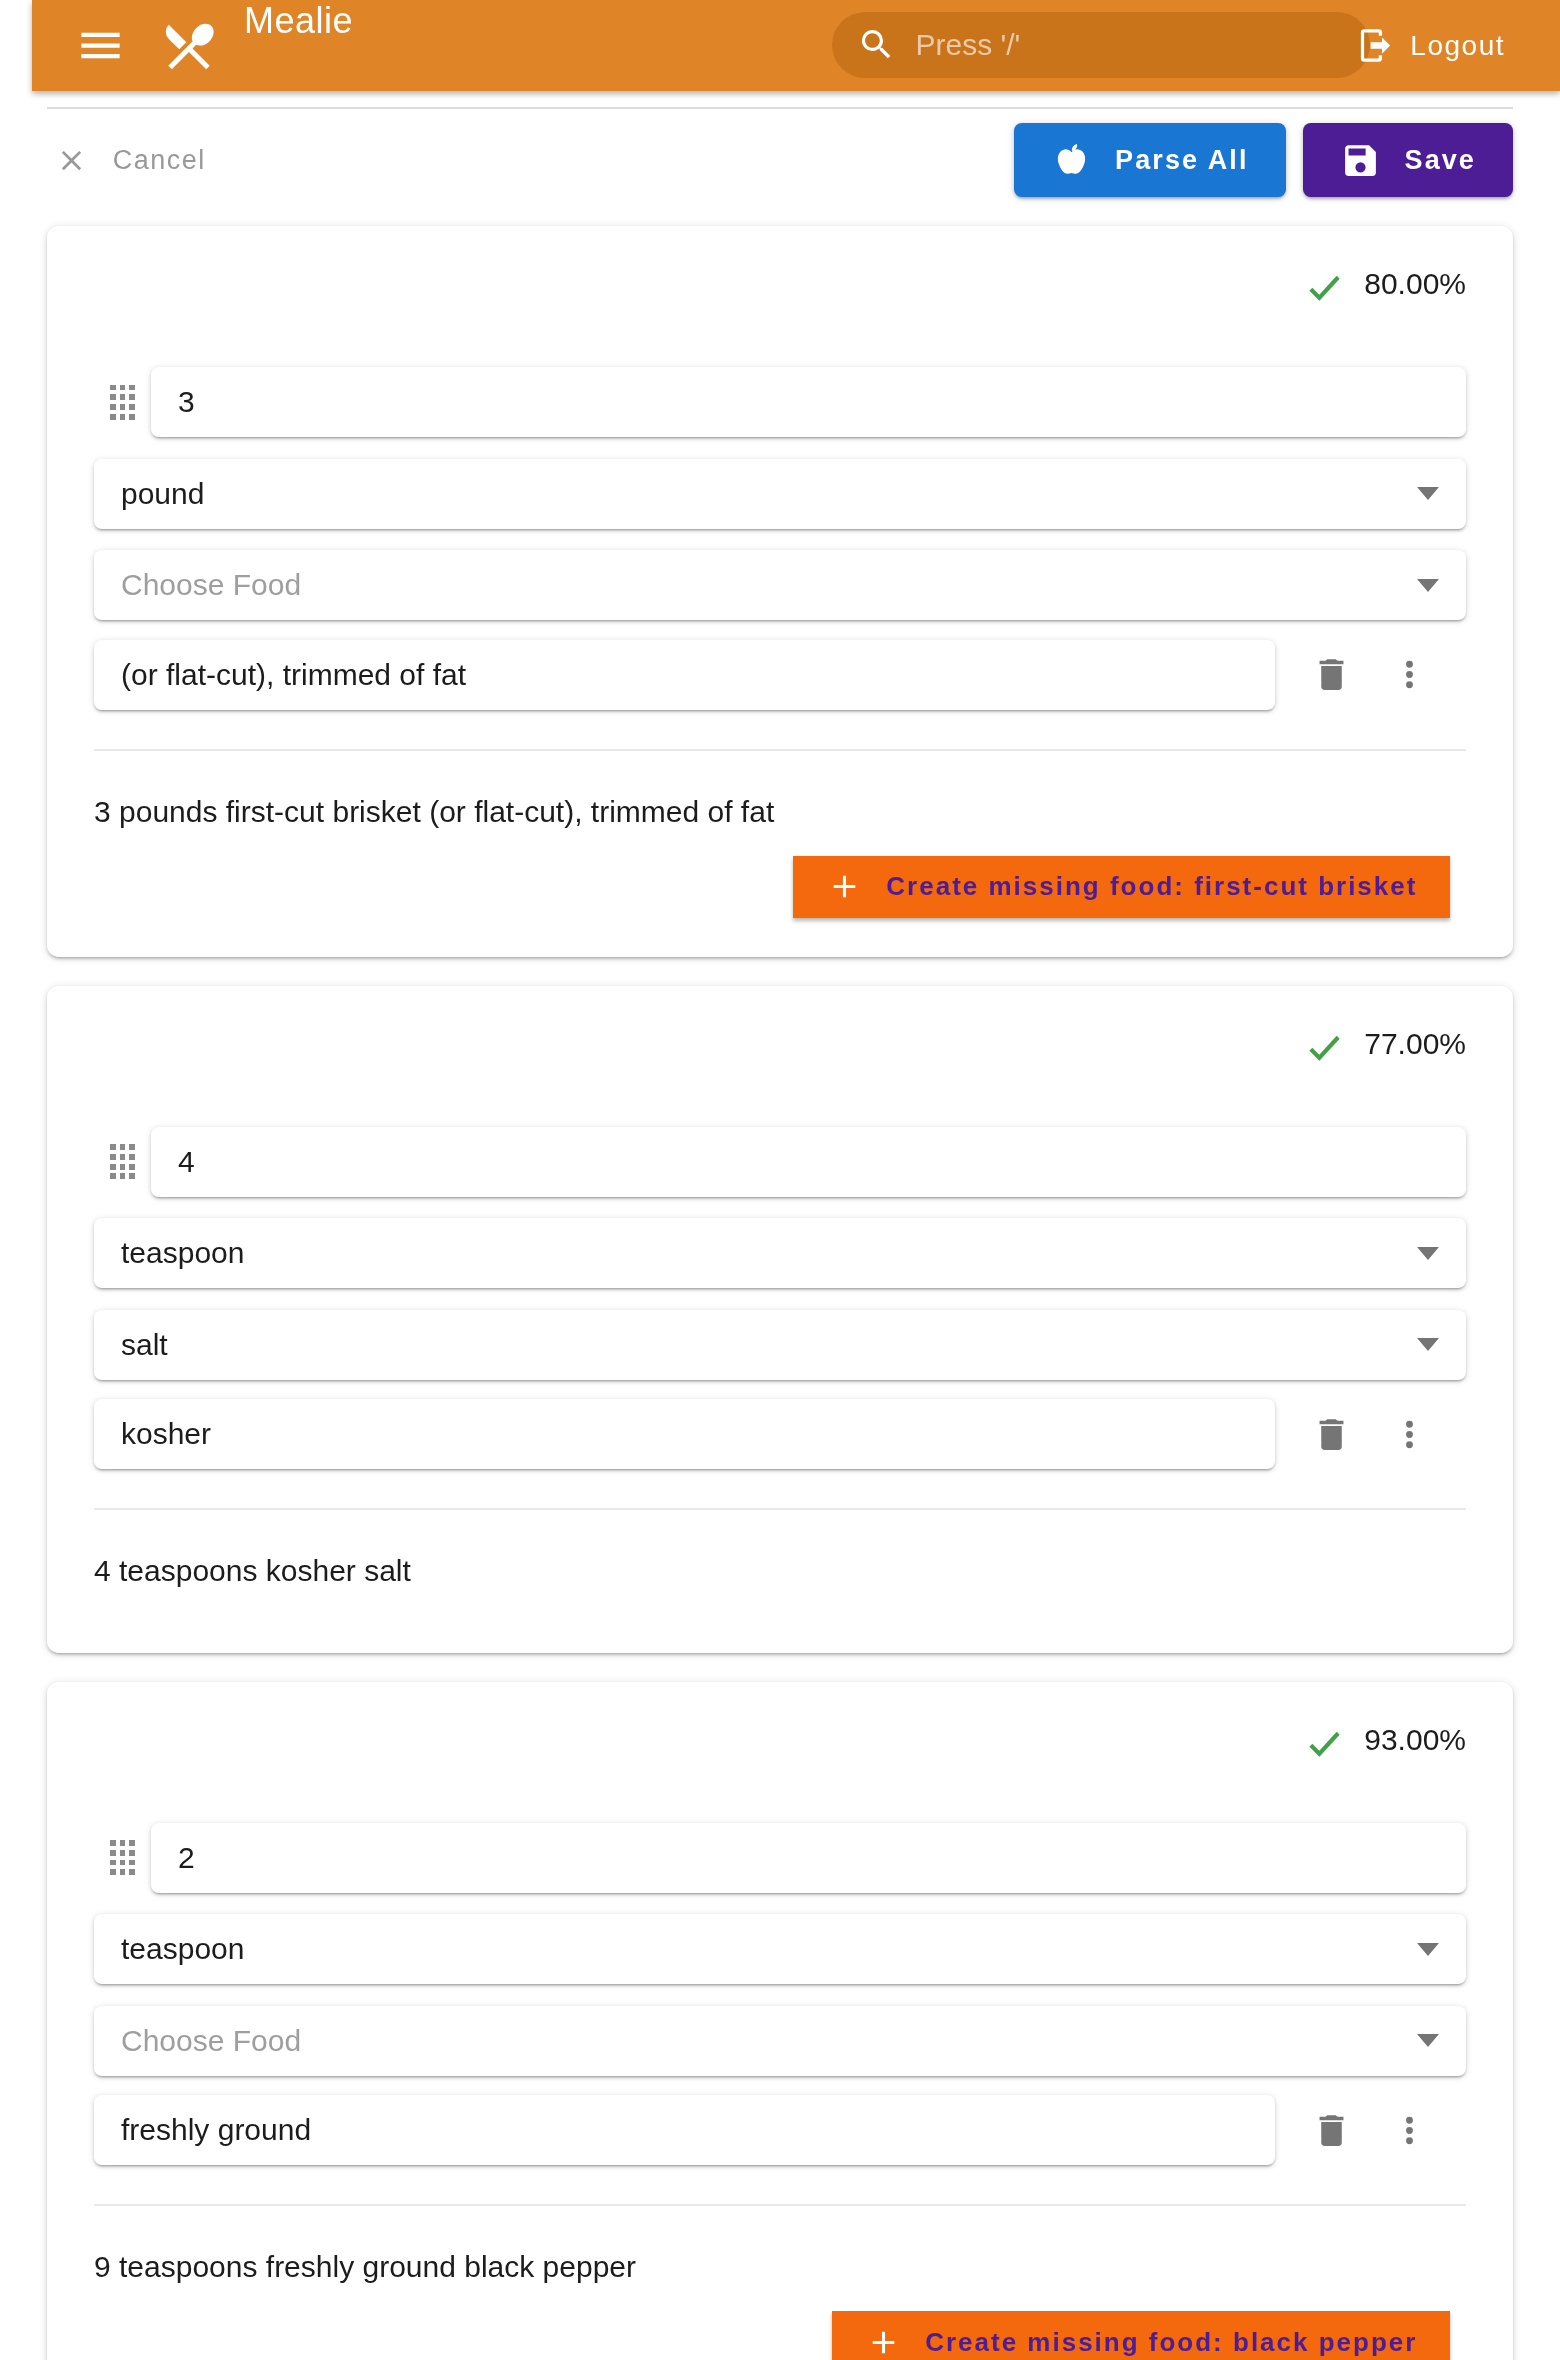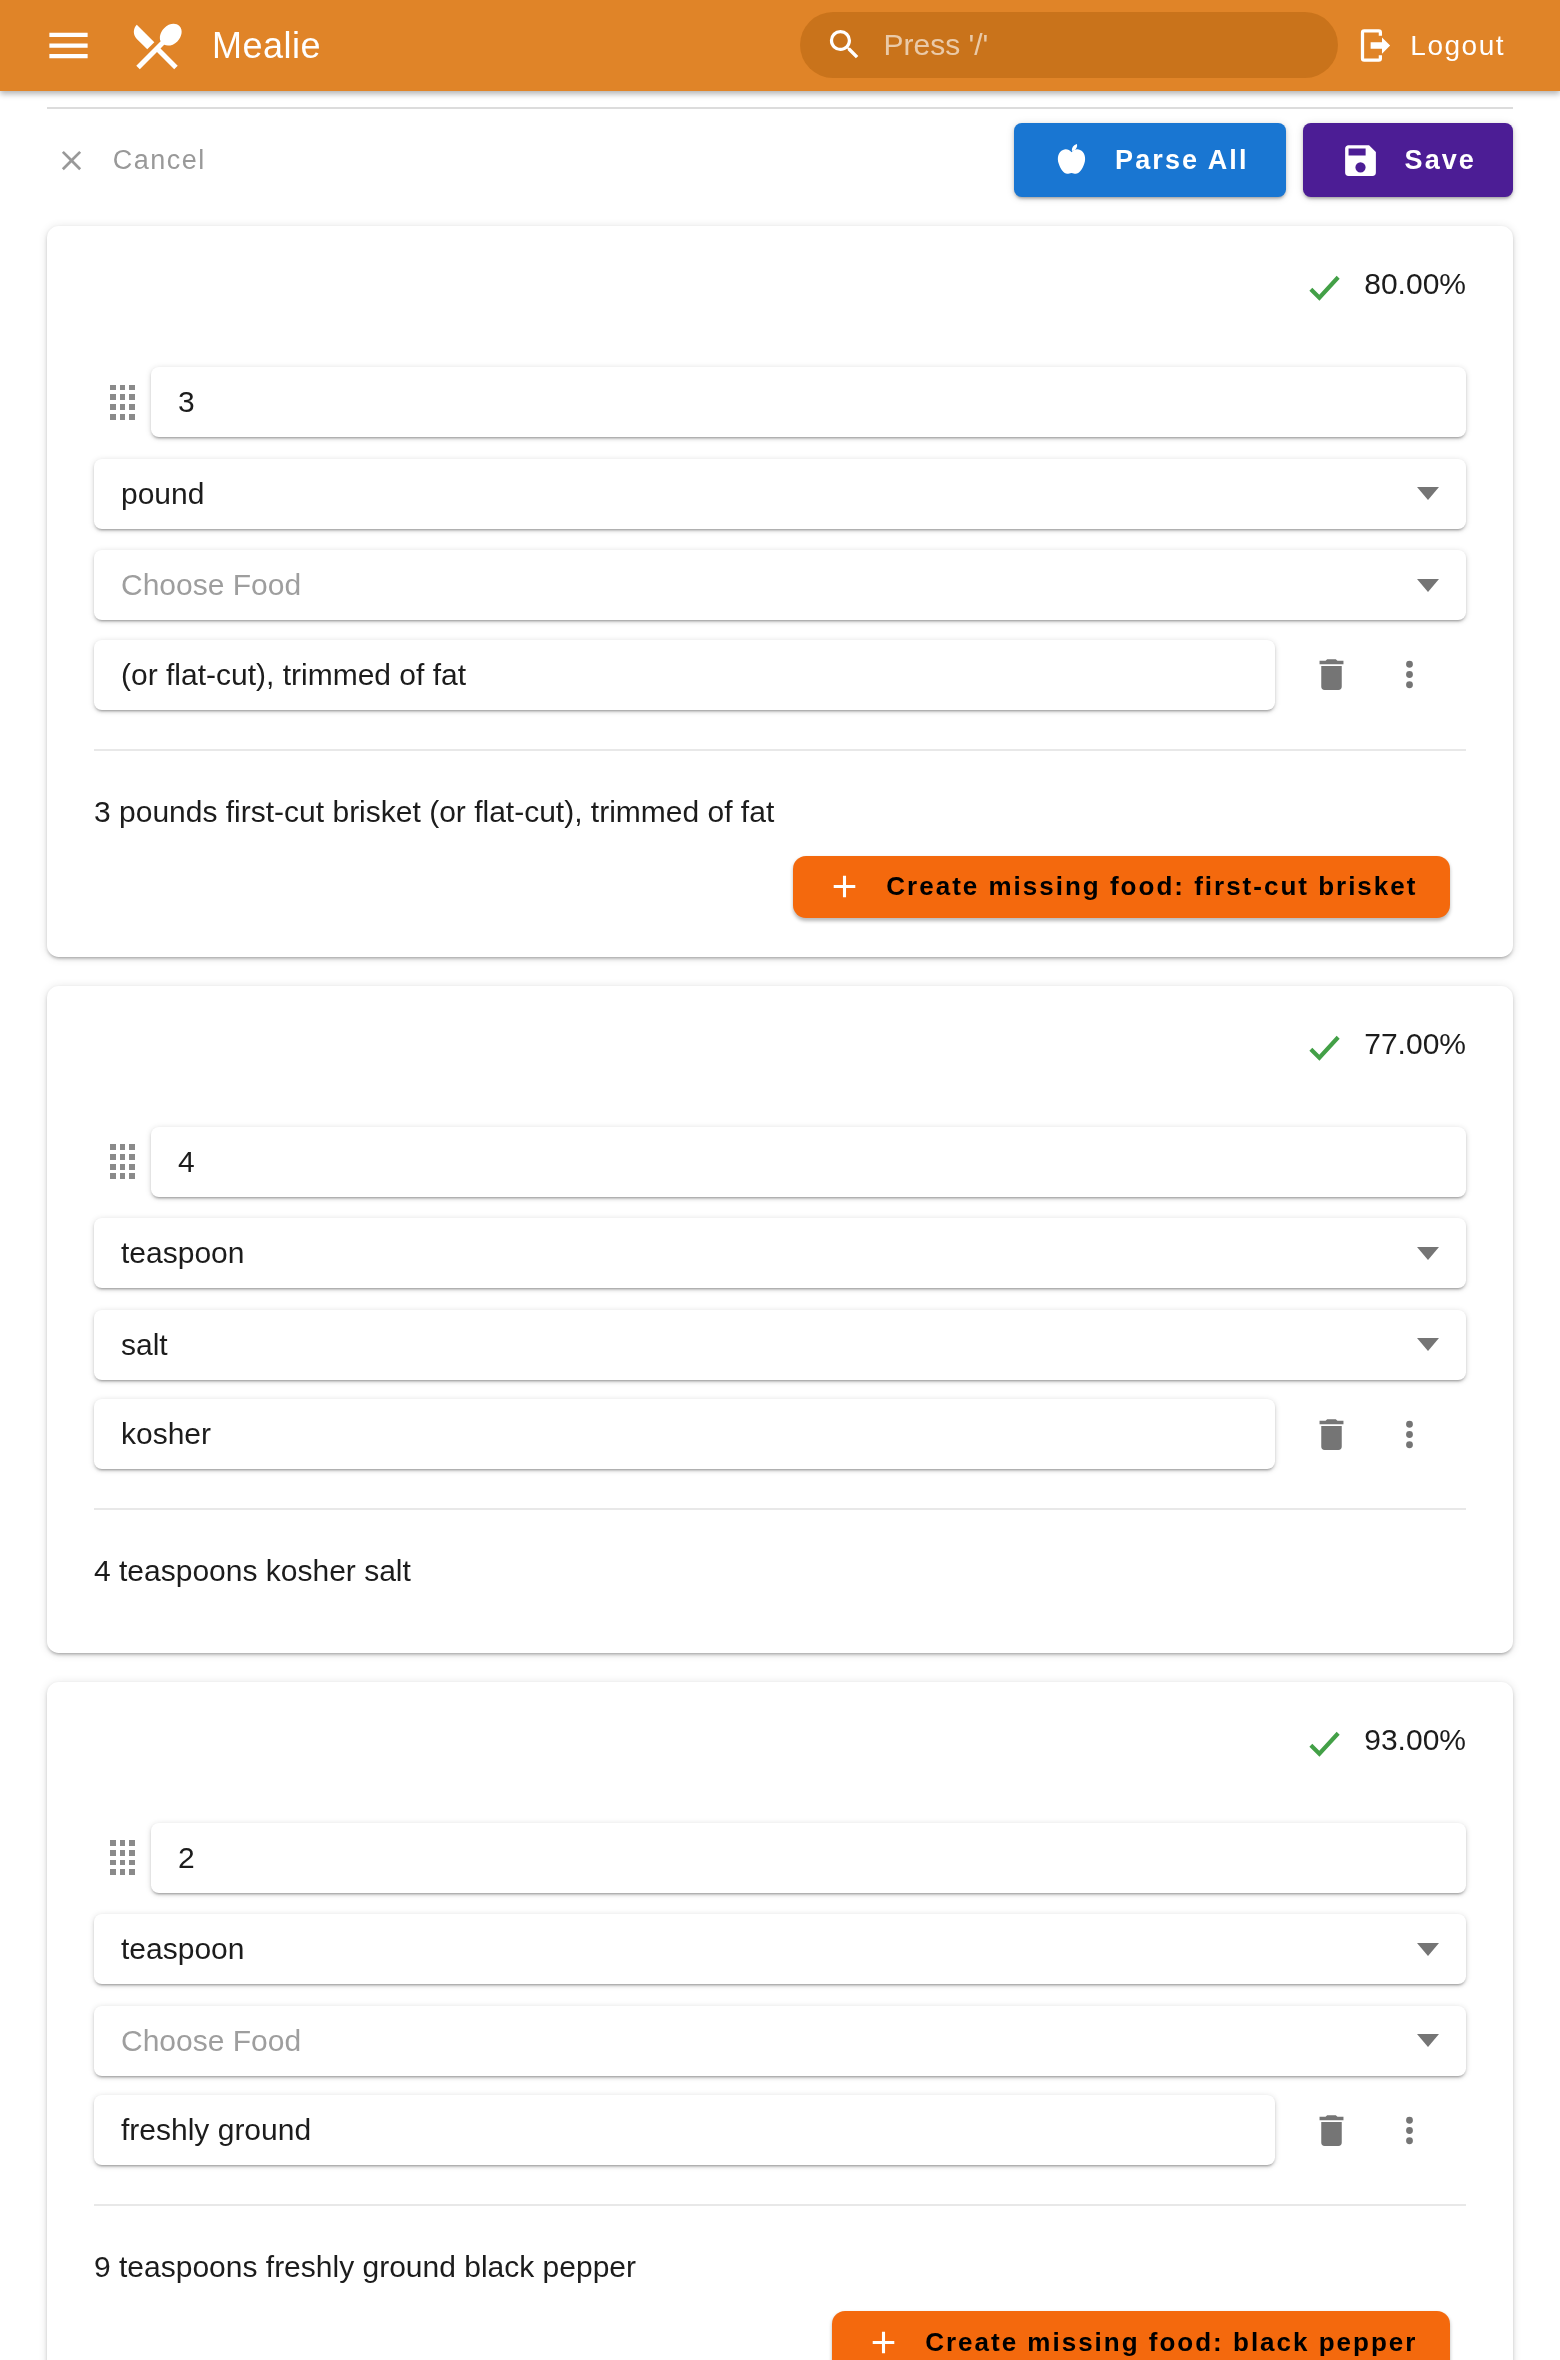--- a/index.html
+++ b/index.html
@@ -3,23 +3,24 @@
 <meta charset="utf-8">
 <style>
   html,body{margin:0;padding:0;background:#ffffff;}
   *{box-sizing:border-box;}
   .page{
     width:1560px;height:2360px;overflow:hidden;position:relative;
     background:#ffffff;font-family:"Liberation Sans", sans-serif;color:#1e1e1e;
   }
   
   .appbar{
-    height:91px;background:#E08428;display:flex;align-items:center;
+    height:91px;background:#E08428;display:flex;
     padding:0 43px;position:relative;z-index:5;
     box-shadow:0 2.9px 5.9px rgba(0,0,0,0.30);
+    margin-left:32px;
   }
   .appbar .icon-btn{background:none;border:none;padding:0;display:flex;align-items:center;cursor:pointer;}
   .hamburger svg{width:51px;height:51px;fill:#ffffff;}
   .logo{margin-left:33px;display:flex;align-items:center;}
   .logo svg{width:60px;height:60px;fill:#ffffff;}
   .app-title{margin-left:25px;font-size:36px;font-weight:500;color:#ffffff;letter-spacing:0.5px;}
   .search{
     position:absolute;left:800px;top:11.7px;width:538px;height:66px;
     background:#C9731B;border-radius:33px;display:flex;align-items:center;
     padding:0 25px;cursor:text;
@@ -84,22 +85,22 @@
   .placeholder{color:#9e9e9e;}
   .note-row{display:flex;align-items:center;margin-top:19.5px;}
   .note-row .field{flex:1;}
   .note-actions{width:191px;flex:none;display:flex;justify-content:space-evenly;align-items:center;}
   .note-actions button{background:none;border:none;padding:0;cursor:pointer;display:flex;}
   .note-actions svg{width:41px;height:41px;fill:#757575;}
   .card-divider{border-top:2px solid #e8e8e8;margin-top:39px;}
   .orig-text{margin-top:41px;font-size:30px;color:#1c1c1c;line-height:39px;}
   .create-row{display:flex;justify-content:flex-end;margin-top:25px;padding-right:15.6px;}
   .create-btn{
-    height:62px;background:#F4690D;border:none;border-radius:13px;cursor:pointer;
-    display:flex;align-items:center;gap:23.4px;padding:0 33px;color:#000000;
+    height:62px;background:#F4690D;border:none;border-radius:0;cursor:pointer;
+    display:flex;align-items:center;gap:23.4px;padding:0 33px;color:#4c1d95;
     font-family:"Liberation Sans", sans-serif;font-size:26px;font-weight:bold;letter-spacing:2px;
     box-shadow:0 2.9px 3.9px rgba(0,0,0,.28);
   }
   .create-btn svg{width:37px;height:37px;fill:#ffffff;flex:none;}
   .pad-bottom{margin-bottom:23.4px;}
 </style>
 </head>
 <body>
 
 <div class="page">

